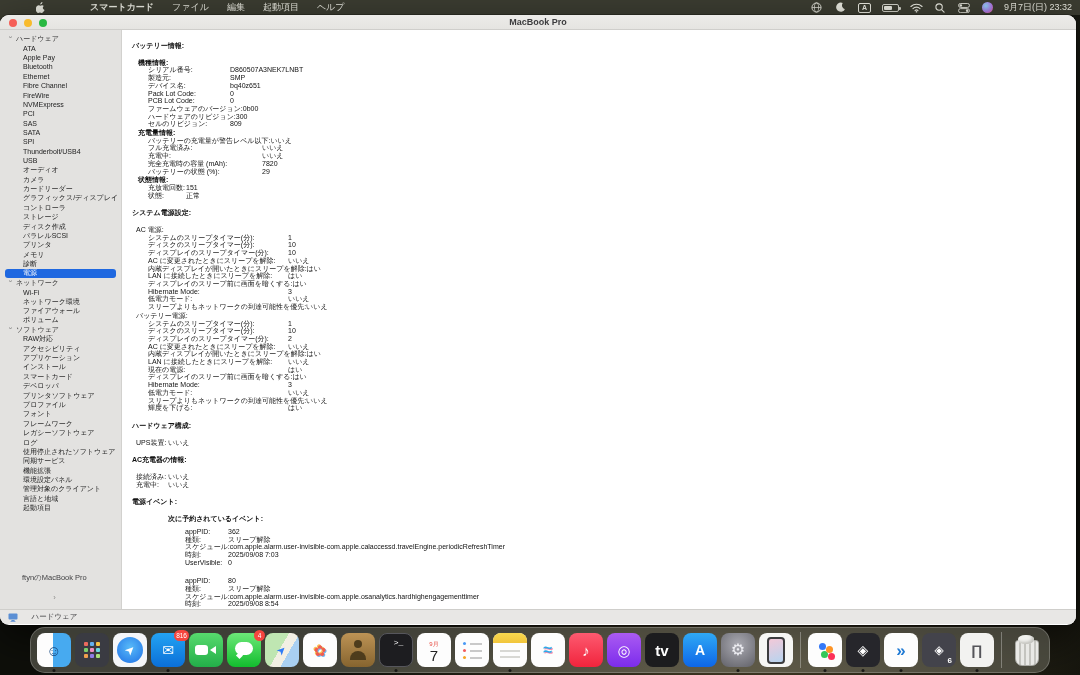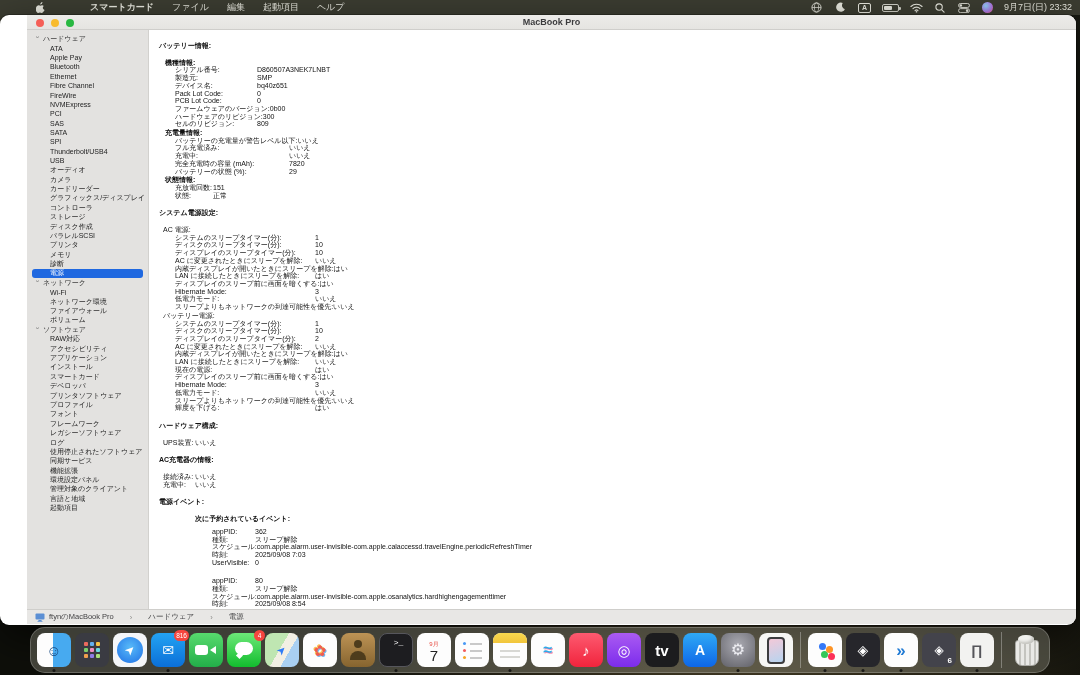--- a/index.html
+++ b/index.html
@@ -28,21 +28,21 @@
   .batt { width:17px; height:8px; border:1px solid #cfcfc6; border-radius:2px; position:relative; }
   .batt::before { content:""; position:absolute; left:1px; top:1px; bottom:1px; width:8px; background:#e7e7de; border-radius:1px; }
   .batt::after { content:""; position:absolute; right:-3px; top:2px; width:2px; height:3px; background:#cfcfc6; border-radius:0 1px 1px 0; }
   .siri-orb { width:11px; height:11px; border-radius:50%;
     background:radial-gradient(circle at 35% 35%, #8fd0f5, #a97de8 55%, #e8639a 90%); }
   .mb-clock { font-size:9px; white-space:nowrap; }
 
   
   .window { position:absolute; top:15px; left:0; width:1076px; height:610px;
     border-radius:9px; overflow:hidden; background:#fff;
-    box-shadow:0 14px 40px rgba(0,0,0,.6), 0 0 0 1px rgba(0,0,0,.25);padding-left:27px; }
+    box-shadow:0 14px 40px rgba(0,0,0,.6), 0 0 0 1px rgba(0,0,0,.25); }
   .titlebar { height:15px; background:linear-gradient(#ecebe9,#e5e4e1); border-bottom:1px solid #cfcecb;
     display:flex; align-items:center; position:relative; }
   .lights { position:absolute; left:9px; top:4px; display:flex; gap:7px; }
   .light { width:8px; height:8px; border-radius:50%; }
   .light.r { background:#f55f57; } .light.y { background:#f8bb2d; } .light.g { background:#29b841; }
   .win-title { flex:1; text-align:center; font-size:9px; font-weight:bold; color:#3c3c3e; }
   .win-body { display:flex; height:579px; }
 
   
   .sidebar { width:122px; background:#e3e2e0; border-right:1px solid #d2d1ce;
@@ -68,21 +68,21 @@
   .kv-charge { padding-left:16px; } .kv-charge .lbl { min-width:114px; }
   .kv-state  { padding-left:16px; } .kv-state  .lbl { min-width:38px; }
   .kv-power  { padding-left:16px; } .kv-power  .lbl { min-width:140px; }
   .kv-hw     { padding-left:4px; }  .kv-hw     .lbl { min-width:32px; }
   .kv-event  { padding-left:53px; margin-top:11px; } .kv-event .lbl { min-width:43px; }
   .b-sub2 + .kv-event { margin-top:5px; }
 
   
   .statusbar { height:15px; background:#e8e7e5; border-top:1px solid #cfcecb;
     display:flex; align-items:center; padding-left:8px; font-size:7.5px; color:#3f3f41; gap:4px; }
-  .crumbs { display:flex; align-items:center; gap:16px; white-space:nowrap; }
+  .crumbs { display:flex; align-items:center; gap:10px; white-space:nowrap;flex-direction:column; }
   .crumb-sep { color:#8a8a88; }
 
   
   .dock { position:absolute; left:50%; transform:translateX(-50%); bottom:2px; height:46px;
     background:rgba(150,150,135,.38); border:1px solid rgba(255,255,255,.22); border-radius:15px;
     display:flex; align-items:center; padding:0 6px; gap:4px; }
   .dock-item { position:relative; width:34px; height:34px; }
   .di { width:34px; height:34px; border-radius:8px; position:relative; display:flex;
     align-items:center; justify-content:center; overflow:hidden; cursor:default; }
   .di .g { font-size:13px; color:#fff; line-height:1; }

